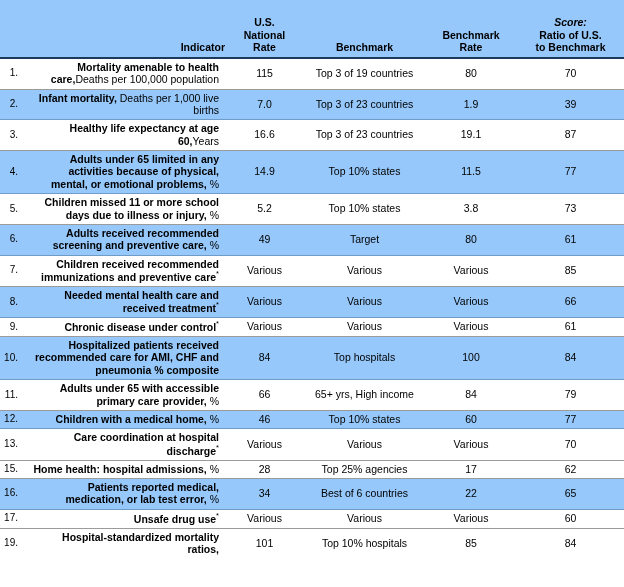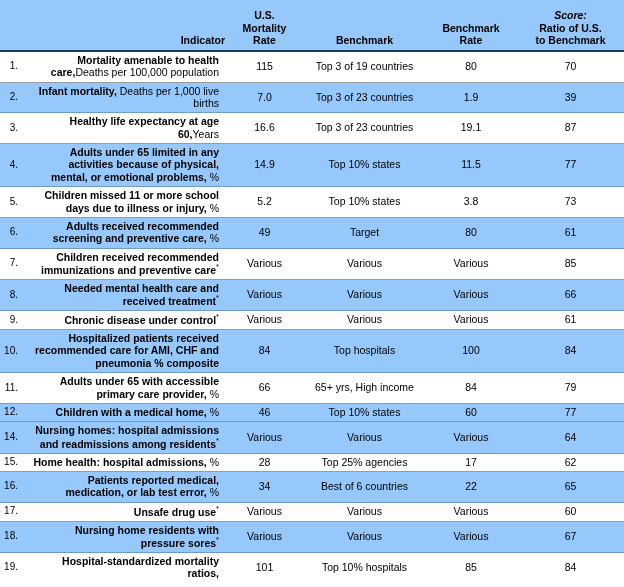--- a/index.html
+++ b/index.html
@@ -35,21 +35,21 @@
 
   
   thead tr {
     background: #96c8fb;
   }
   thead th {
     background: #96c8fb;
     font-weight: bold;
     font-size: 10.5px;
     vertical-align: bottom;
-    padding: 9px 0 3px 0;
+    padding: 16px 0 3px 0;
     height: 37px;
     border: 0;
     border-bottom: 2px solid #1b3a5c;
     line-height: 1.2;
     margin-top: 8px;
   }
   th.th-num { border-bottom: 2px solid #1b3a5c; }
   th.th-ind {
     text-align: right;
     padding-left: 8px;
@@ -117,21 +117,21 @@
       <col class="c-score">
   </colgroup>
   <thead>
     <tr>
       <th class="th-num"></th>
       <th class="th-ind">
         <span>Indicator</span>
       </th>
       <th class="th-ctr">
         <span class="hdr-stack">U.S.</span>
-        <span class="hdr-stack">Mortality</span>
+        <span class="hdr-stack">National</span>
         <span class="hdr-stack">Rate</span>
       </th>
       <th class="th-ctr">
         <span class="hdr-stack">Benchmark</span>
       </th>
       <th class="th-ctr">
         <span class="hdr-stack">Benchmark</span>
         <span class="hdr-stack">Rate</span>
       </th>
       <th class="th-ctr">
@@ -231,27 +231,27 @@
         <td class="val bold">79</td>
       </tr>
       <tr class="row-blue">
         <td class="num">12.</td>
         <td class="ind"><span class="ind-strong">Children with a medical home,</span><span class="ind-plain"> %</span></td>
         <td class="val bold">46</td>
         <td class="val bold">Top 10% states</td>
         <td class="val bold">60</td>
         <td class="val bold">77</td>
       </tr>
-      <tr class="row-blue">
-        <td class="num">14.</td>
-        <td class="ind"><span class="ind-strong">Nursing homes: hospital admissions and readmissions among residents</span><span class="star">*</span></td>
-        <td class="val plain">Various</td>
-        <td class="val plain">Various</td>
-        <td class="val plain">Various</td>
-        <td class="val bold">64</td>
+      <tr class="row-white">
+        <td class="num">13.</td>
+        <td class="ind"><span class="ind-strong">Care coordination at hospital discharge</span><span class="star">*</span></td>
+        <td class="val plain">Various</td>
+        <td class="val plain">Various</td>
+        <td class="val plain">Various</td>
+        <td class="val bold">70</td>
       </tr>
       <tr class="row-white">
         <td class="num">15.</td>
         <td class="ind"><span class="ind-strong">Home health: hospital admissions,</span><span class="ind-plain"> %</span></td>
         <td class="val bold">28</td>
         <td class="val bold">Top 25% agencies</td>
         <td class="val bold">17</td>
         <td class="val bold">62</td>
       </tr>
       <tr class="row-blue">
@@ -263,28 +263,20 @@
         <td class="val bold">65</td>
       </tr>
       <tr class="row-white">
         <td class="num">17.</td>
         <td class="ind"><span class="ind-strong">Unsafe drug use</span><span class="star">*</span></td>
         <td class="val plain">Various</td>
         <td class="val plain">Various</td>
         <td class="val plain">Various</td>
         <td class="val bold">60</td>
       </tr>
-      <tr class="row-blue">
-        <td class="num">18.</td>
-        <td class="ind"><span class="ind-strong">Nursing home residents with pressure sores</span><span class="star">*</span></td>
-        <td class="val plain">Various</td>
-        <td class="val plain">Various</td>
-        <td class="val plain">Various</td>
-        <td class="val bold">67</td>
-      </tr>
       <tr class="row-white">
         <td class="num">19.</td>
         <td class="ind"><span class="ind-strong">Hospital-standardized mortality ratios,</span></td>
         <td class="val bold">101</td>
         <td class="val bold">Top 10% hospitals</td>
         <td class="val bold">85</td>
         <td class="val bold">84</td>
       </tr>
     </tbody>
 </table>

